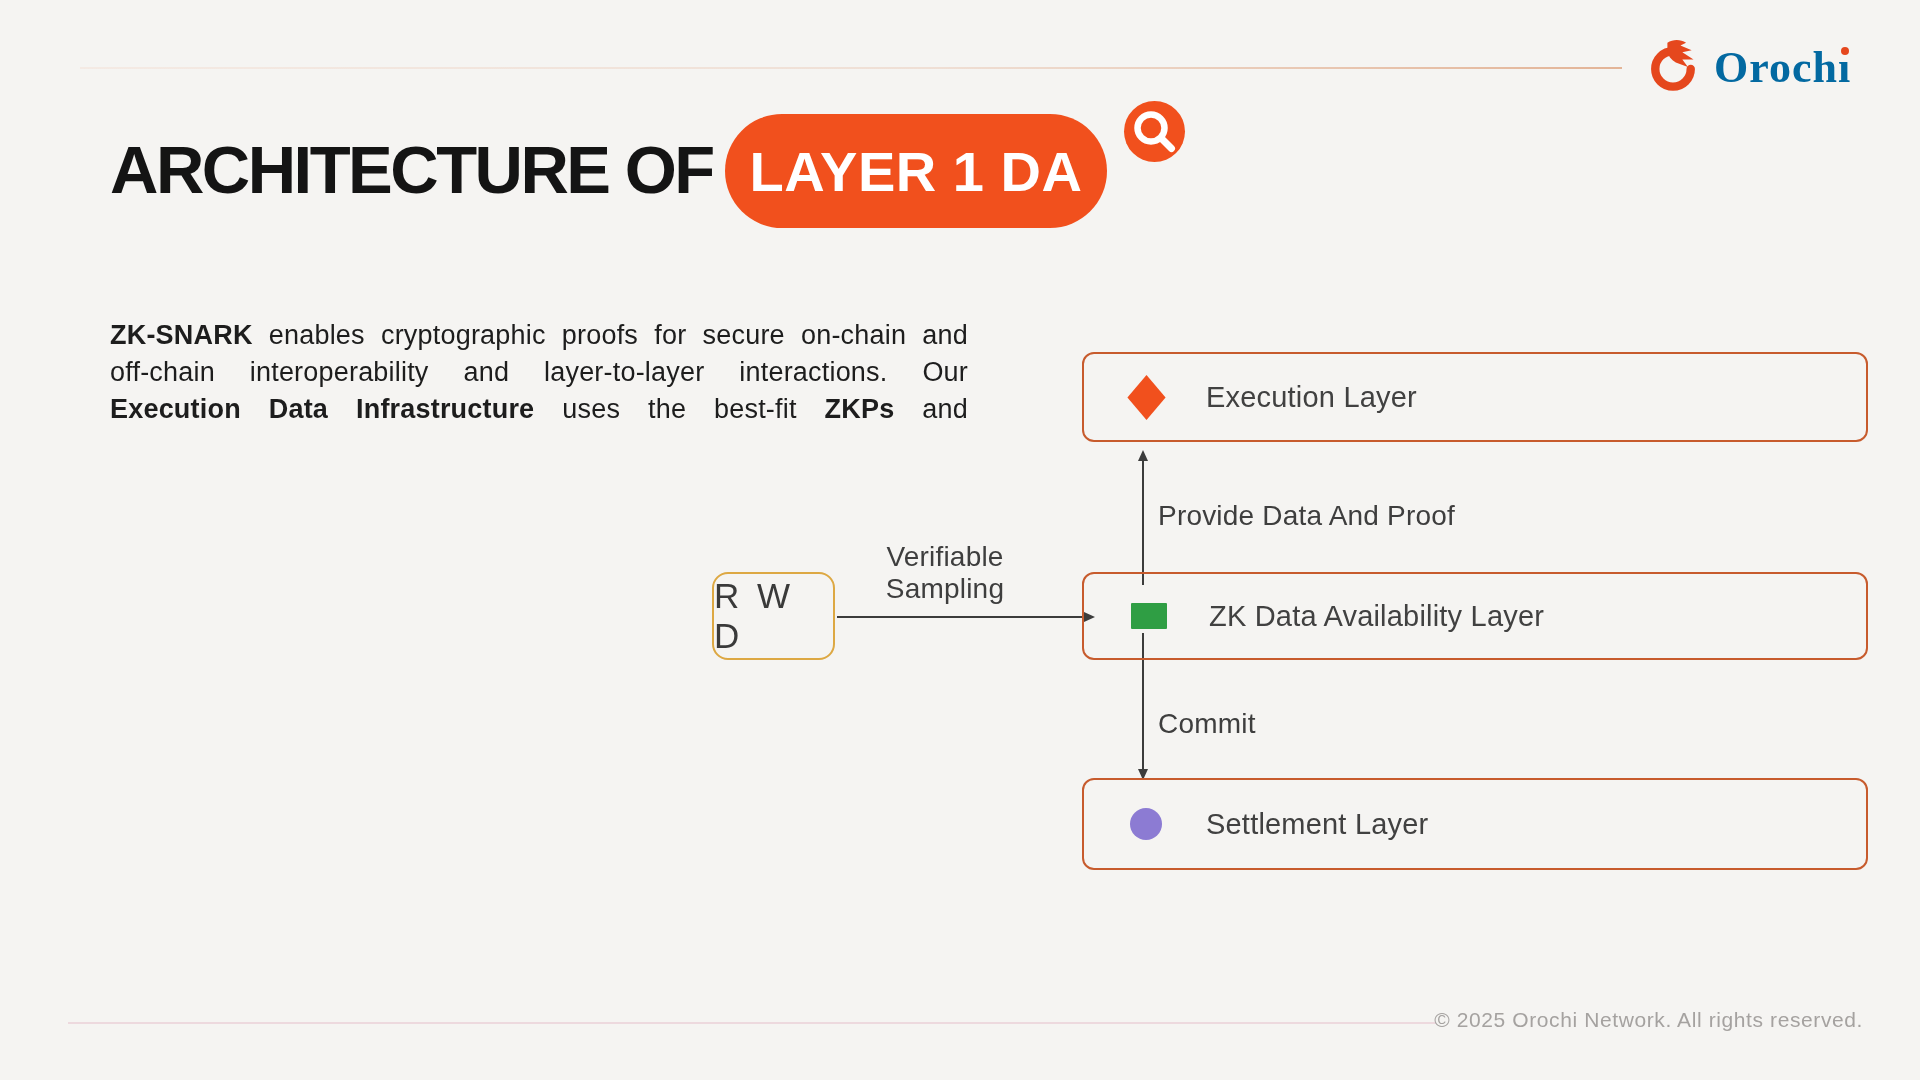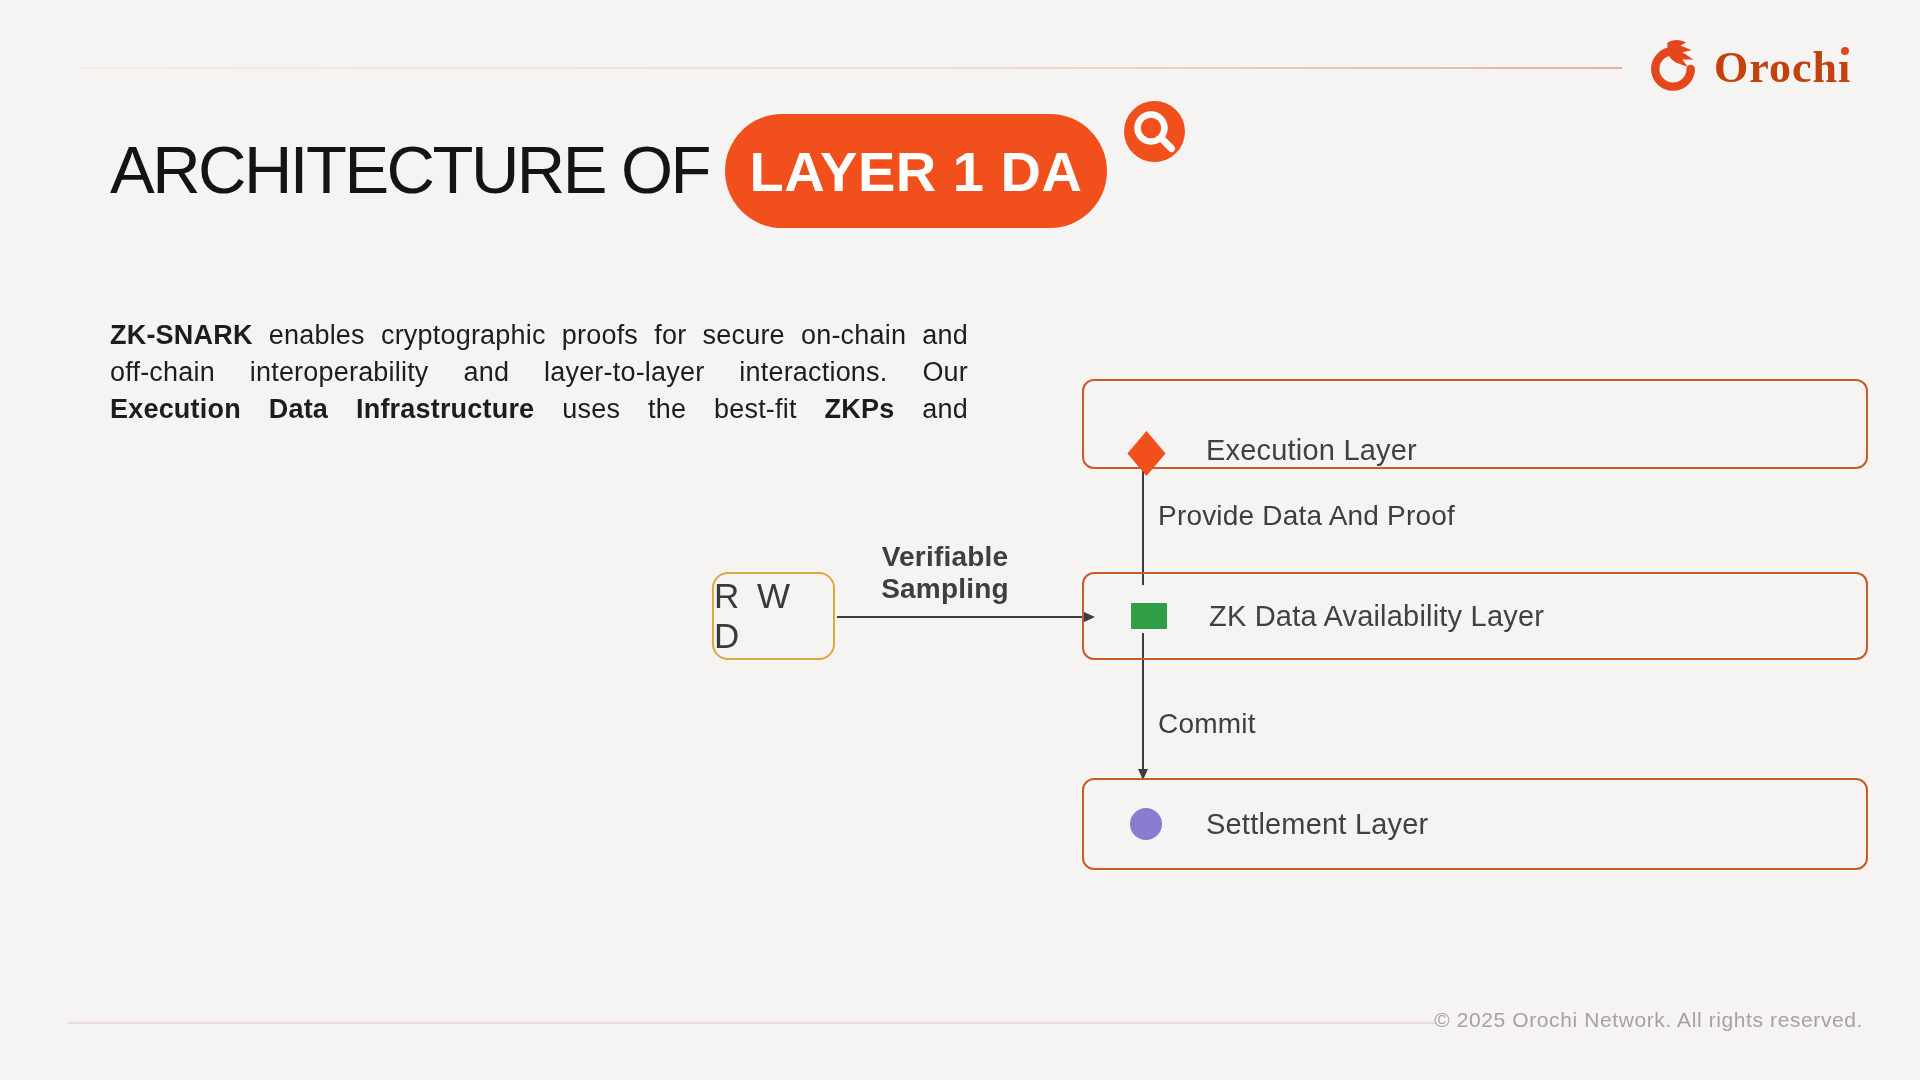--- a/index.html
+++ b/index.html
@@ -12,59 +12,59 @@
   body{background:var(--bg);font-family:"Liberation Sans",sans-serif;}
   .stage{position:relative;width:1920px;height:1080px;overflow:hidden;background:var(--bg);}
 
   .rule-top{position:absolute;left:80px;top:67px;width:1542px;height:2px;
     background:linear-gradient(to right,#F4EAE4 0%,#EFDFD5 55%,#E3B497 100%);}
   .rule-bottom{position:absolute;left:68px;top:1022px;width:1368px;height:2px;background:#EDD9DE;}
 
   
   .brand{position:absolute;left:1645px;top:38px;display:flex;align-items:center;gap:13px;}
   .brand svg{display:block;}
-  .brand-name{font-family:"Liberation Serif",serif;font-weight:700;font-size:44px;color:#c2410c;
+  .brand-name{font-family:"Liberation Serif",serif;font-weight:700;font-size:44px;color:#0369a1;
     line-height:60px;letter-spacing:1px;display:flex;}
   .brand-i{position:relative;display:inline-block;}
   .brand-dot{position:absolute;left:50%;top:9px;transform:translateX(-50%);width:8px;height:8px;
     border-radius:50%;background:var(--logo-red);}
 
   
-  .title{position:absolute;left:110px;top:135px;font-size:67px;line-height:70px;font-weight:400;
+  .title{position:absolute;left:110px;top:135px;font-size:67px;line-height:70px;font-weight:700;
     letter-spacing:-2.5px;color:#141414;white-space:nowrap;}
   .pill{position:absolute;left:725px;top:114px;width:382px;height:114px;border-radius:57px;
     background:var(--accent);display:flex;align-items:center;justify-content:center;
     color:#fff;font-size:56px;font-weight:800;letter-spacing:.5px;white-space:nowrap;}
   .search-badge{position:absolute;left:1124px;top:101px;width:61px;height:61px;border-radius:50%;
     background:var(--accent);display:flex;align-items:center;justify-content:center;}
 
   
   .intro{position:absolute;left:110px;top:317px;width:858px;font-size:27px;line-height:37px;
     color:var(--ink);letter-spacing:.2px;}
   .pline{display:block;}
   .pjust{text-align:justify;text-align-last:justify;}
   .intro b{font-weight:700;}
 
   
   .rwd-box{position:absolute;left:712px;top:572px;width:123px;height:88px;border:2px solid var(--rwd-border);
     border-radius:16px;display:flex;align-items:center;justify-content:center;
     font-size:35px;letter-spacing:4px;color:#3A3A3A;}
   .layer-box{position:absolute;left:1082px;width:786px;border:2px solid var(--box-border);
     border-radius:12px;display:flex;align-items:center;padding-left:40px;gap:38px;background:transparent;}
-  .layer-exec{top:379px;height:90px;align-items:flex-end;}
+  .layer-exec{top:352px;height:90px;}
   .layer-zk{top:572px;height:88px;padding-left:43px;}
   .layer-settle{top:778px;height:92px;}
   .icon-slot{width:44px;display:flex;align-items:center;justify-content:center;}
   .icon-diamond{width:27px;height:27px;background:var(--accent);transform:scaleY(1.18) rotate(45deg);}
   .icon-square{width:36px;height:26px;background:var(--green);border-radius:1px;}
   .icon-circle{width:32px;height:32px;background:var(--purple);border-radius:50%;}
   .layer-label{font-size:29px;color:#414141;letter-spacing:.2px;}
 
   .edge-label{position:absolute;color:var(--diagram-ink);font-size:28px;letter-spacing:.2px;}
-  .lbl-sampling{left:845px;top:541px;width:200px;text-align:center;line-height:32px;font-weight:bold;}
+  .lbl-sampling{left:845px;top:541px;width:200px;text-align:center;line-height:32px;}
   .lbl-provide{left:1158px;top:500px;}
   .lbl-commit{left:1158px;top:708px;}
 
   .h-line{position:absolute;left:837px;top:616px;width:250px;height:2px;background:var(--line);}
   .h-head{position:absolute;left:1084px;top:611.5px;width:0;height:0;
     border-top:5.5px solid transparent;border-bottom:5.5px solid transparent;border-left:11px solid var(--line);}
   .v-line-provide{position:absolute;left:1142px;top:459px;width:2px;height:126px;background:var(--line);}
   .v-head-up{position:absolute;left:1137.5px;top:450px;width:0;height:0;
     border-left:5.5px solid transparent;border-right:5.5px solid transparent;border-bottom:11px solid var(--line);}
   .v-line-commit{position:absolute;left:1142px;top:633px;width:2px;height:146px;background:var(--line);}

